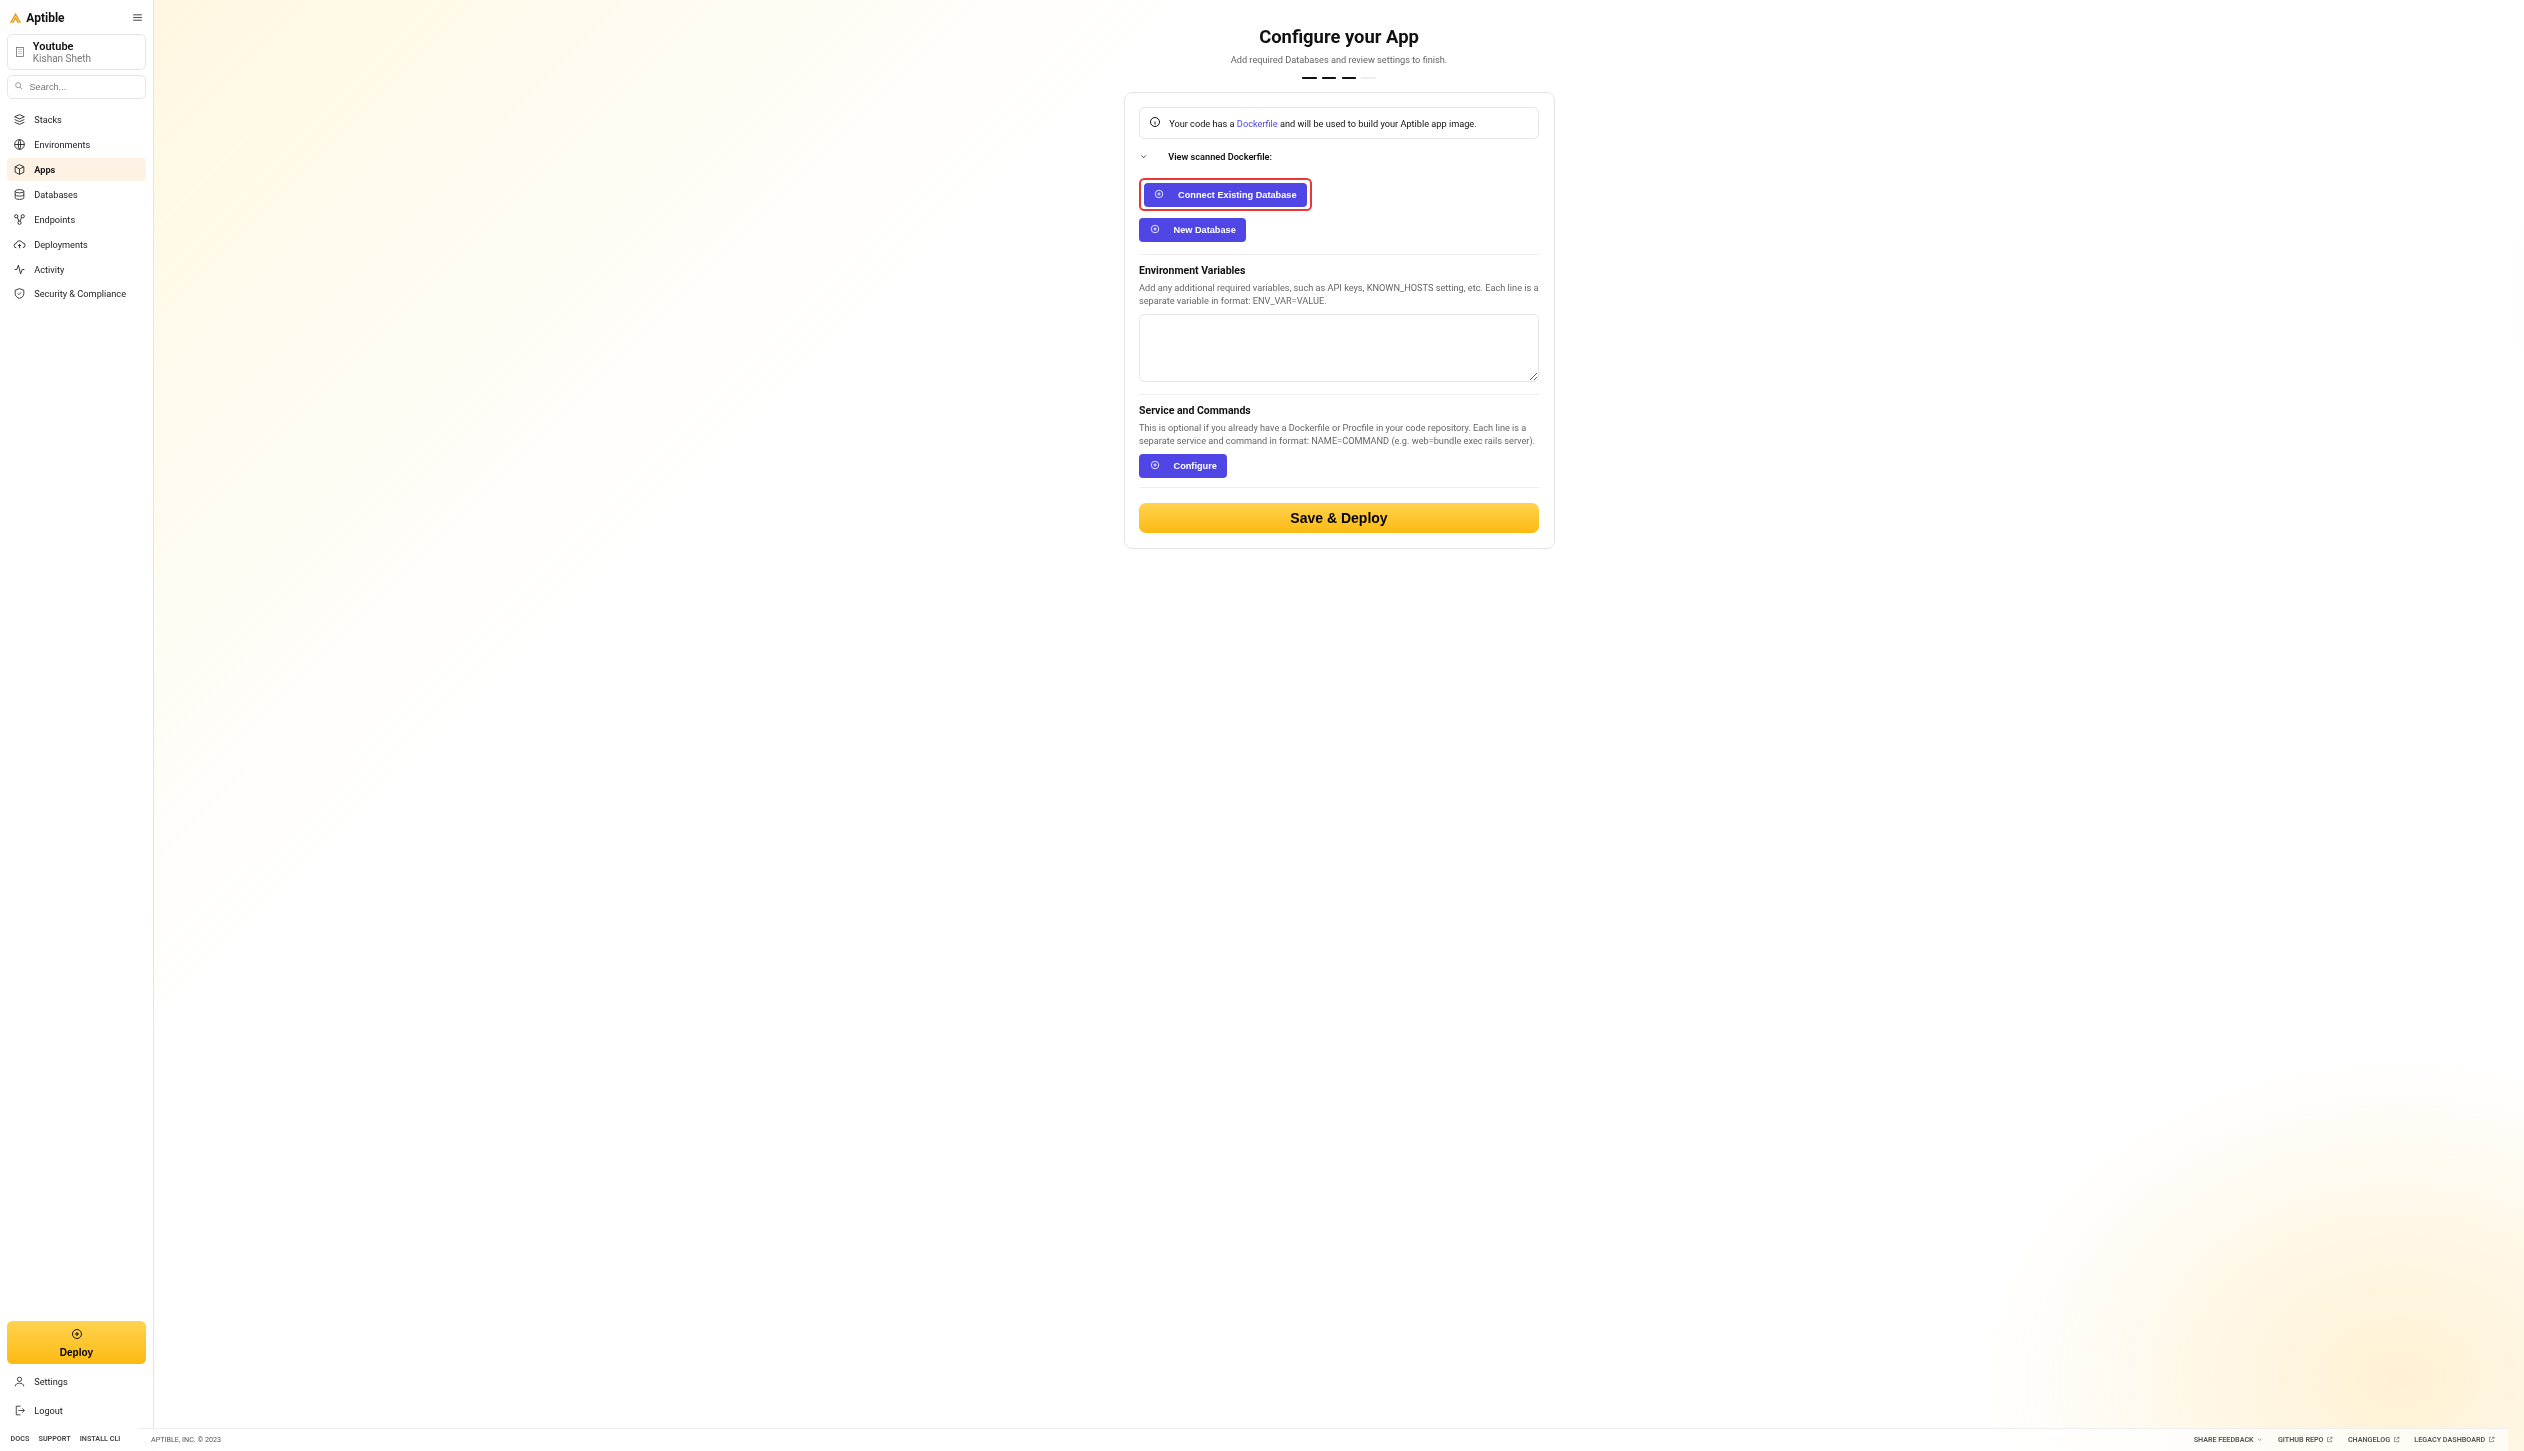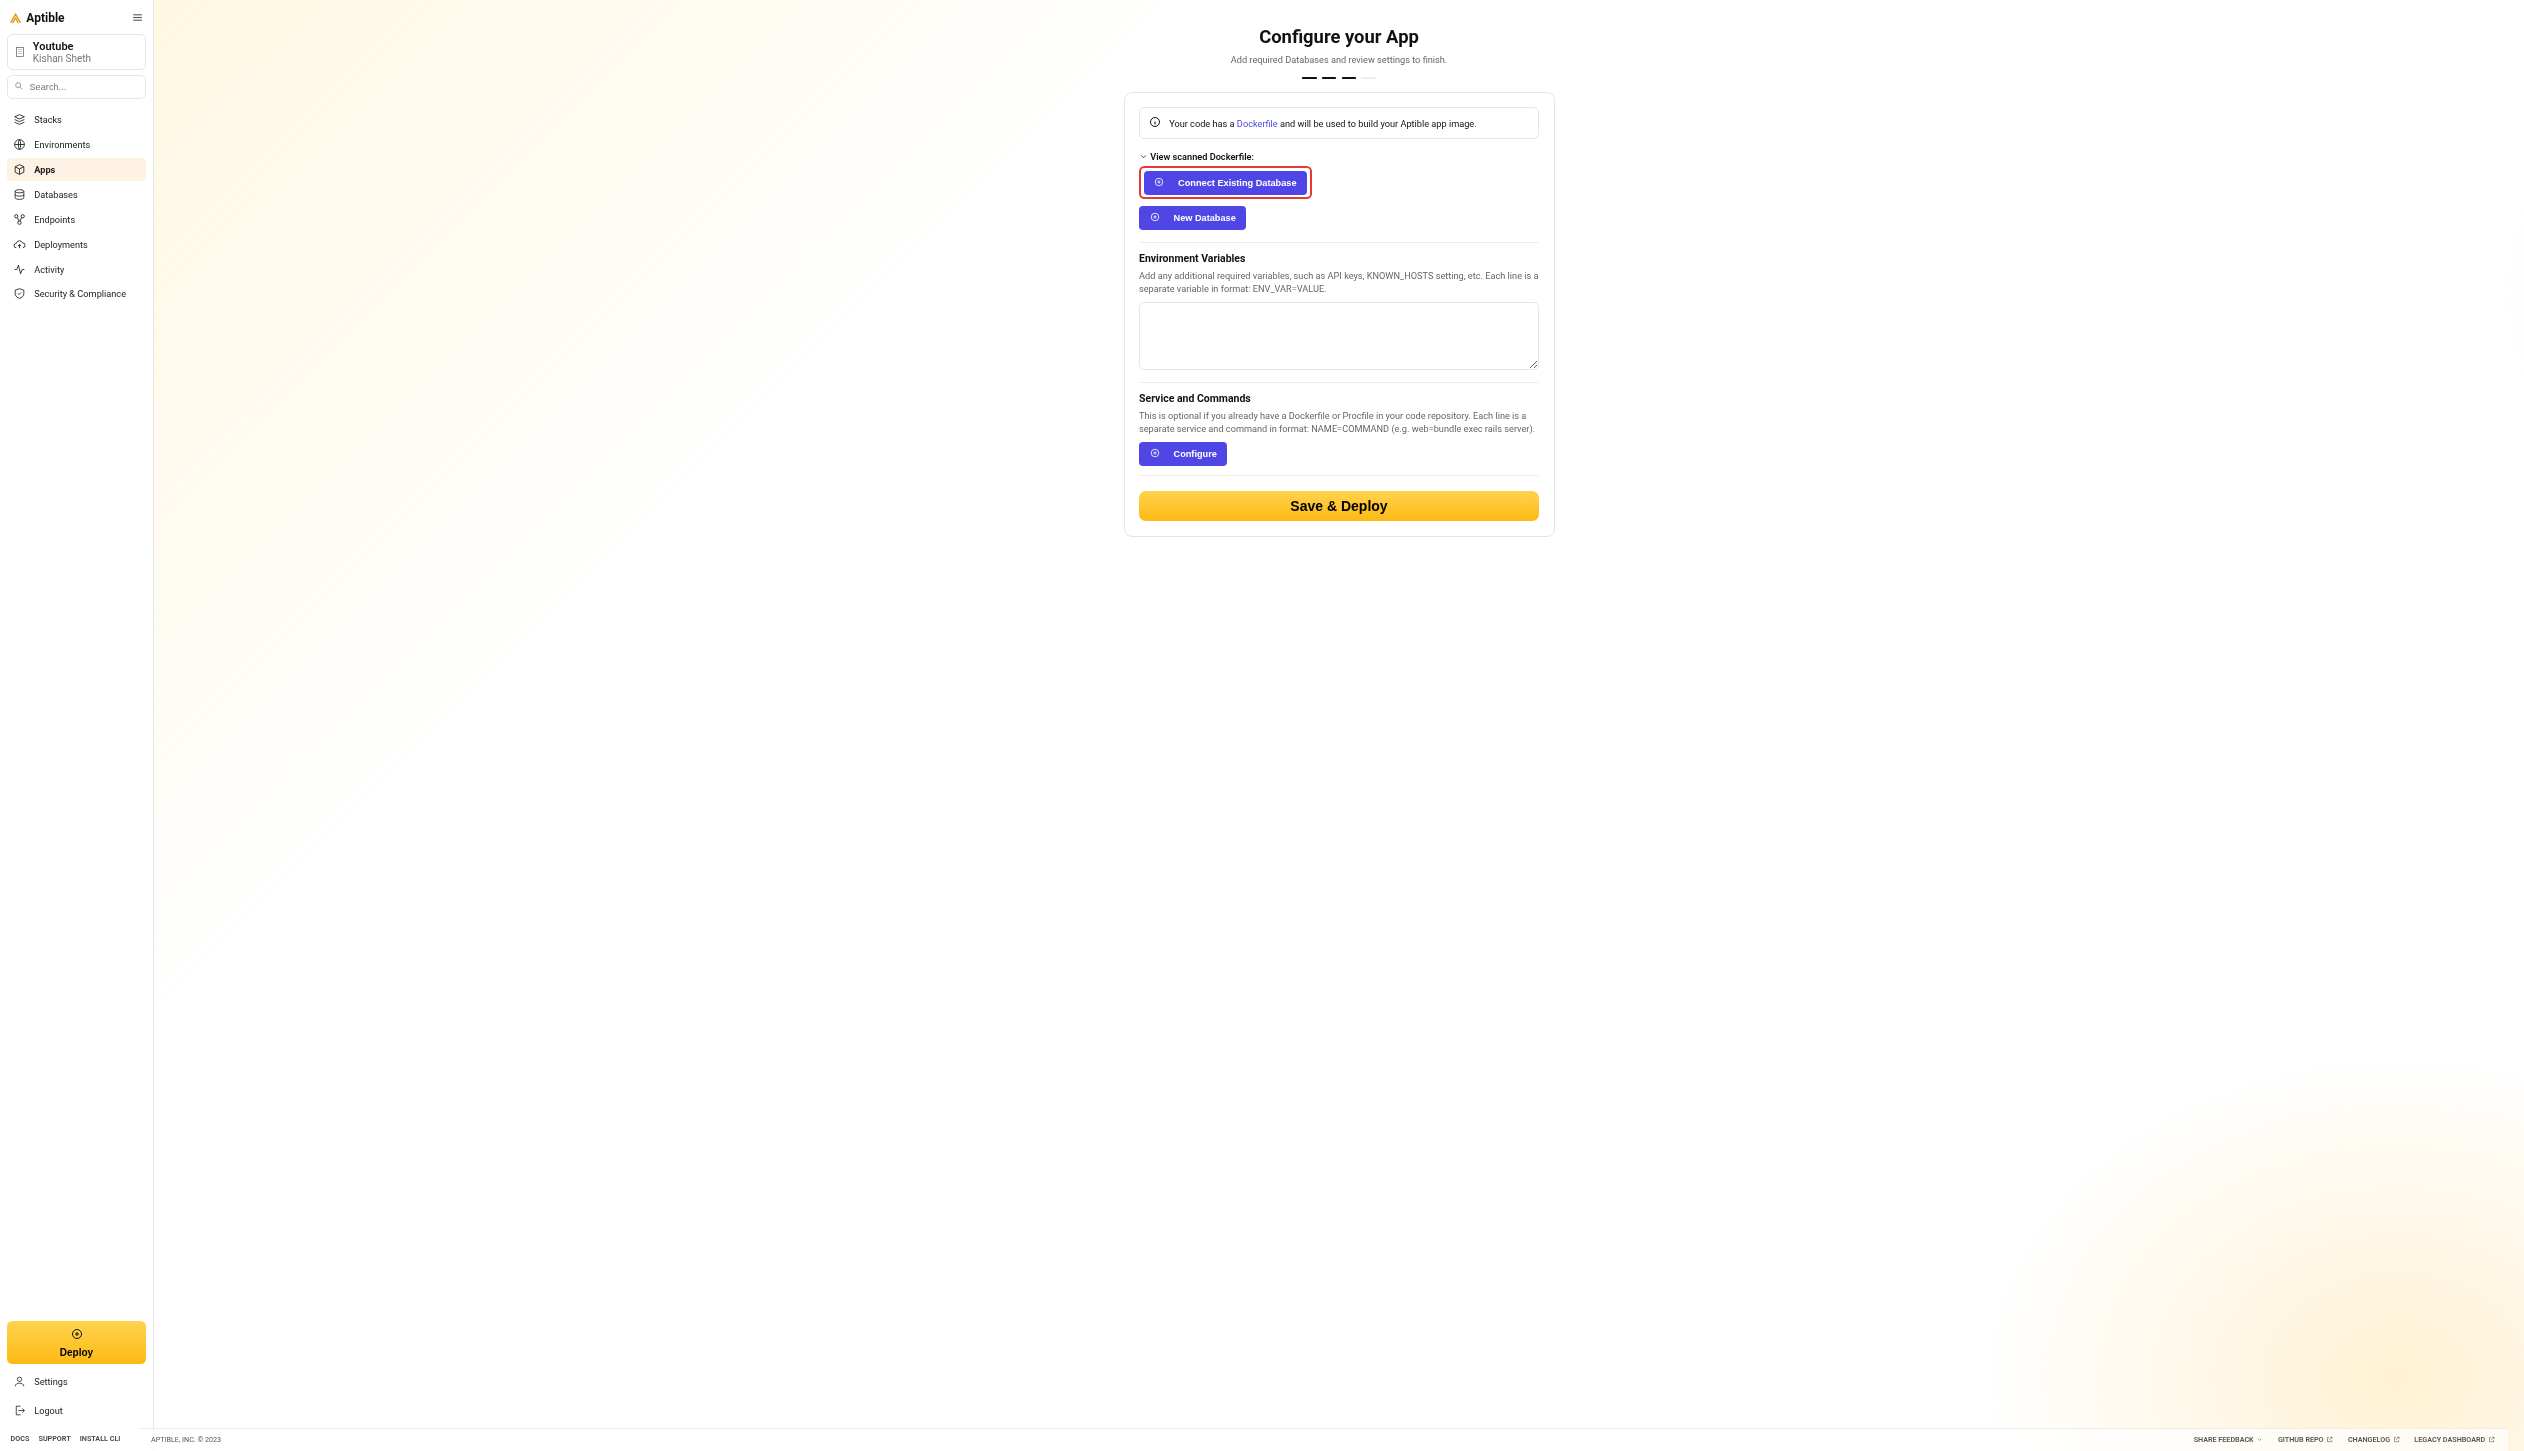--- a/index.html
+++ b/index.html
@@ -42,21 +42,21 @@
 .main { flex: 1; overflow-y: auto; padding: 26px 13px 39px; display: flex; flex-direction: column; align-items: center; position: relative; }
 .page-title { font-size: 18.4px; font-weight: 700; margin-bottom: 6.6px; }
 .page-sub { color: #666; font-size: 9.2px; margin-bottom: 12px; }
 .stepper { display: flex; gap: 5.3px; margin-bottom: 13px; }
 .step { width: 14.5px; height: 2px; background: #111; border-radius: 0.7px; }
 .step.dim { background: #eee; }
 
 .card { background: #fff; border: 0.7px solid #e5e5e5; border-radius: 8px; width: 431px; padding: 14.5px; }
 .info-banner { border: 0.7px solid #e5e5e5; border-radius: 5.3px; padding: 8px 9.2px; display: flex; align-items: center; gap: 8px; font-size: 9.2px; margin-bottom: 12px; }
 .info-banner a { color: #4f46e5; text-decoration: none; }
-.collapse-row { display: flex; align-items: center; gap: 2px; font-weight: 600; font-size: 9.2px; margin-bottom: 4px; cursor: pointer; }
+.collapse-row { display: flex; align-items: center; gap: 20px; font-weight: 600; font-size: 9.2px; margin-bottom: 16px; cursor: pointer; }
 .chev { width: 9.2px; height: 9.2px; }
 
 .btn-group { display: flex; flex-direction: column; gap: 6.6px; align-items: flex-start; margin-bottom: 12px; }
 .btn-primary { background: #4f46e5; color: #fff; border: none; border-radius: 4px; padding: 6px 10.5px; font-weight: 600; font-size: 9.2px; display: inline-flex; align-items: center; gap: 14px; cursor: pointer; }
 .btn-highlight-wrap { border: 2.6px solid #e53935; border-radius: 5.3px; padding: 2.6px; display: inline-block; }
 
 .divider { border: none; border-top: 0.7px solid #eee; margin: 9.2px 0; }
 .sec-title { font-weight: 700; font-size: 10.5px; margin-bottom: 4px; }
 .sec-desc { color: #666; font-size: 9.2px; line-height: 1.45; margin-bottom: 6.6px; }
 .env-textarea { width: 100%; min-height: 68px; border: 0.7px solid #e5e5e5; border-radius: 5.3px; padding: 6.6px; font-family: monospace; font-size: 8.5px; resize: vertical; }

